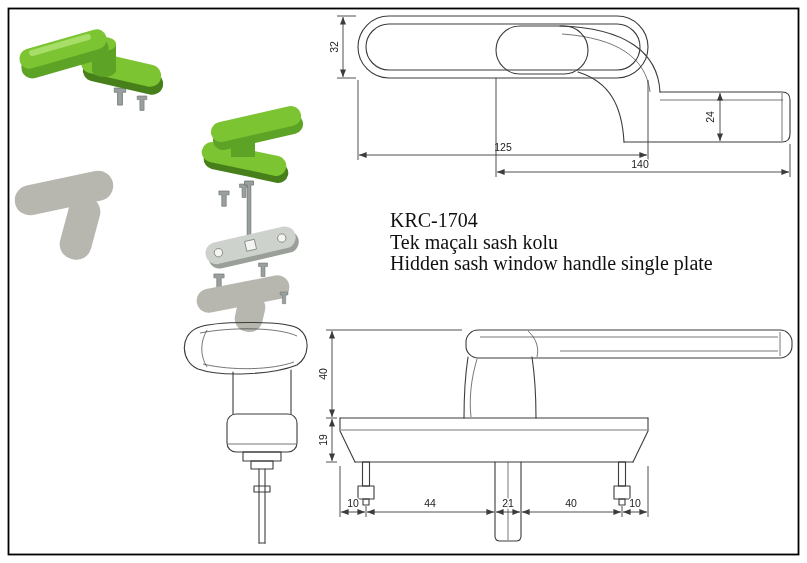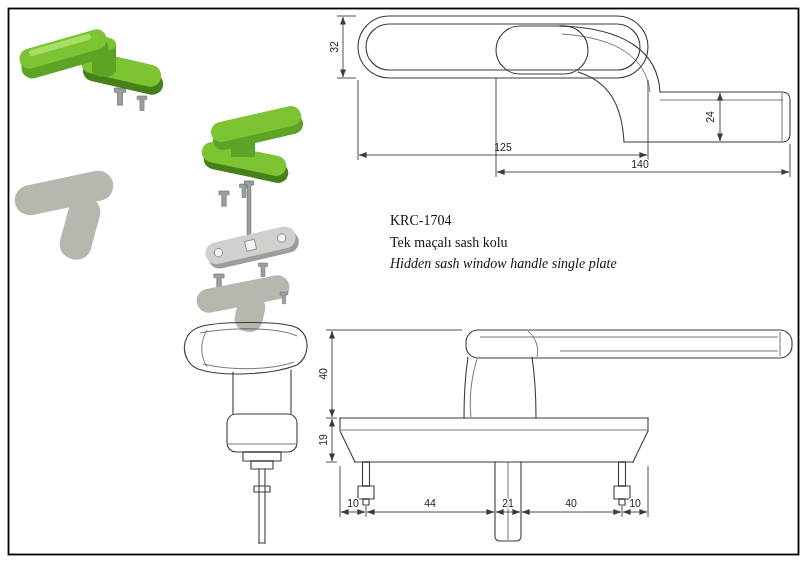--- a/index.html
+++ b/index.html
@@ -6,22 +6,22 @@
   body{width:807px;height:563px;background:#ffffff;font-family:"Liberation Sans",sans-serif;}
   .stage{position:relative;width:807px;height:563px;background:#fff;overflow:hidden;}
   .stage svg{position:absolute;left:0;top:0;display:block;}
   .frame{fill:none;stroke:#000;stroke-width:1.8;}
   .ln{fill:none;stroke:#3c3c3c;stroke-width:1.1;stroke-linejoin:round;stroke-linecap:round;}
   .thin{fill:none;stroke:#3c3c3c;stroke-width:0.7;}
   .dim{fill:none;stroke:#3c3c3c;stroke-width:0.9;}
   .metal{stroke:#6e7472;stroke-width:0.8;}
   .hole{fill:#f4f4f2;stroke:#878c86;stroke-width:0.9;}
   .dimtxt{font:10.5px "Liberation Sans",sans-serif;fill:#1b1b1b;paint-order:stroke;stroke:#ffffff;stroke-width:3px;stroke-linejoin:round;}
-  .label-block{position:absolute;left:390px;top:210px;font-family:"Liberation Serif",serif;font-size:14px;line-height:21.5px;color:#101010;}
-  .label-block .en{font-style:italic;text-align:center;}
+  .label-block{position:absolute;left:390px;top:210px;font-family:"Liberation Serif",serif;font-size:20px;line-height:21.5px;color:#101010;}
+  .label-block .en{text-align:center;}
 </style>
 </head>
 <body>
 
 <div class="stage">
   <svg width="807" height="563" viewBox="0 0 807 563">
     <defs>
       <marker id="arr" viewBox="0 0 10 10" refX="9.5" refY="5" markerUnits="userSpaceOnUse" markerWidth="9" markerHeight="8" orient="auto-start-reverse">
         <path d="M0,1.2 L9.5,5 L0,8.8 Z" fill="#3c3c3c"></path>
       </marker>

